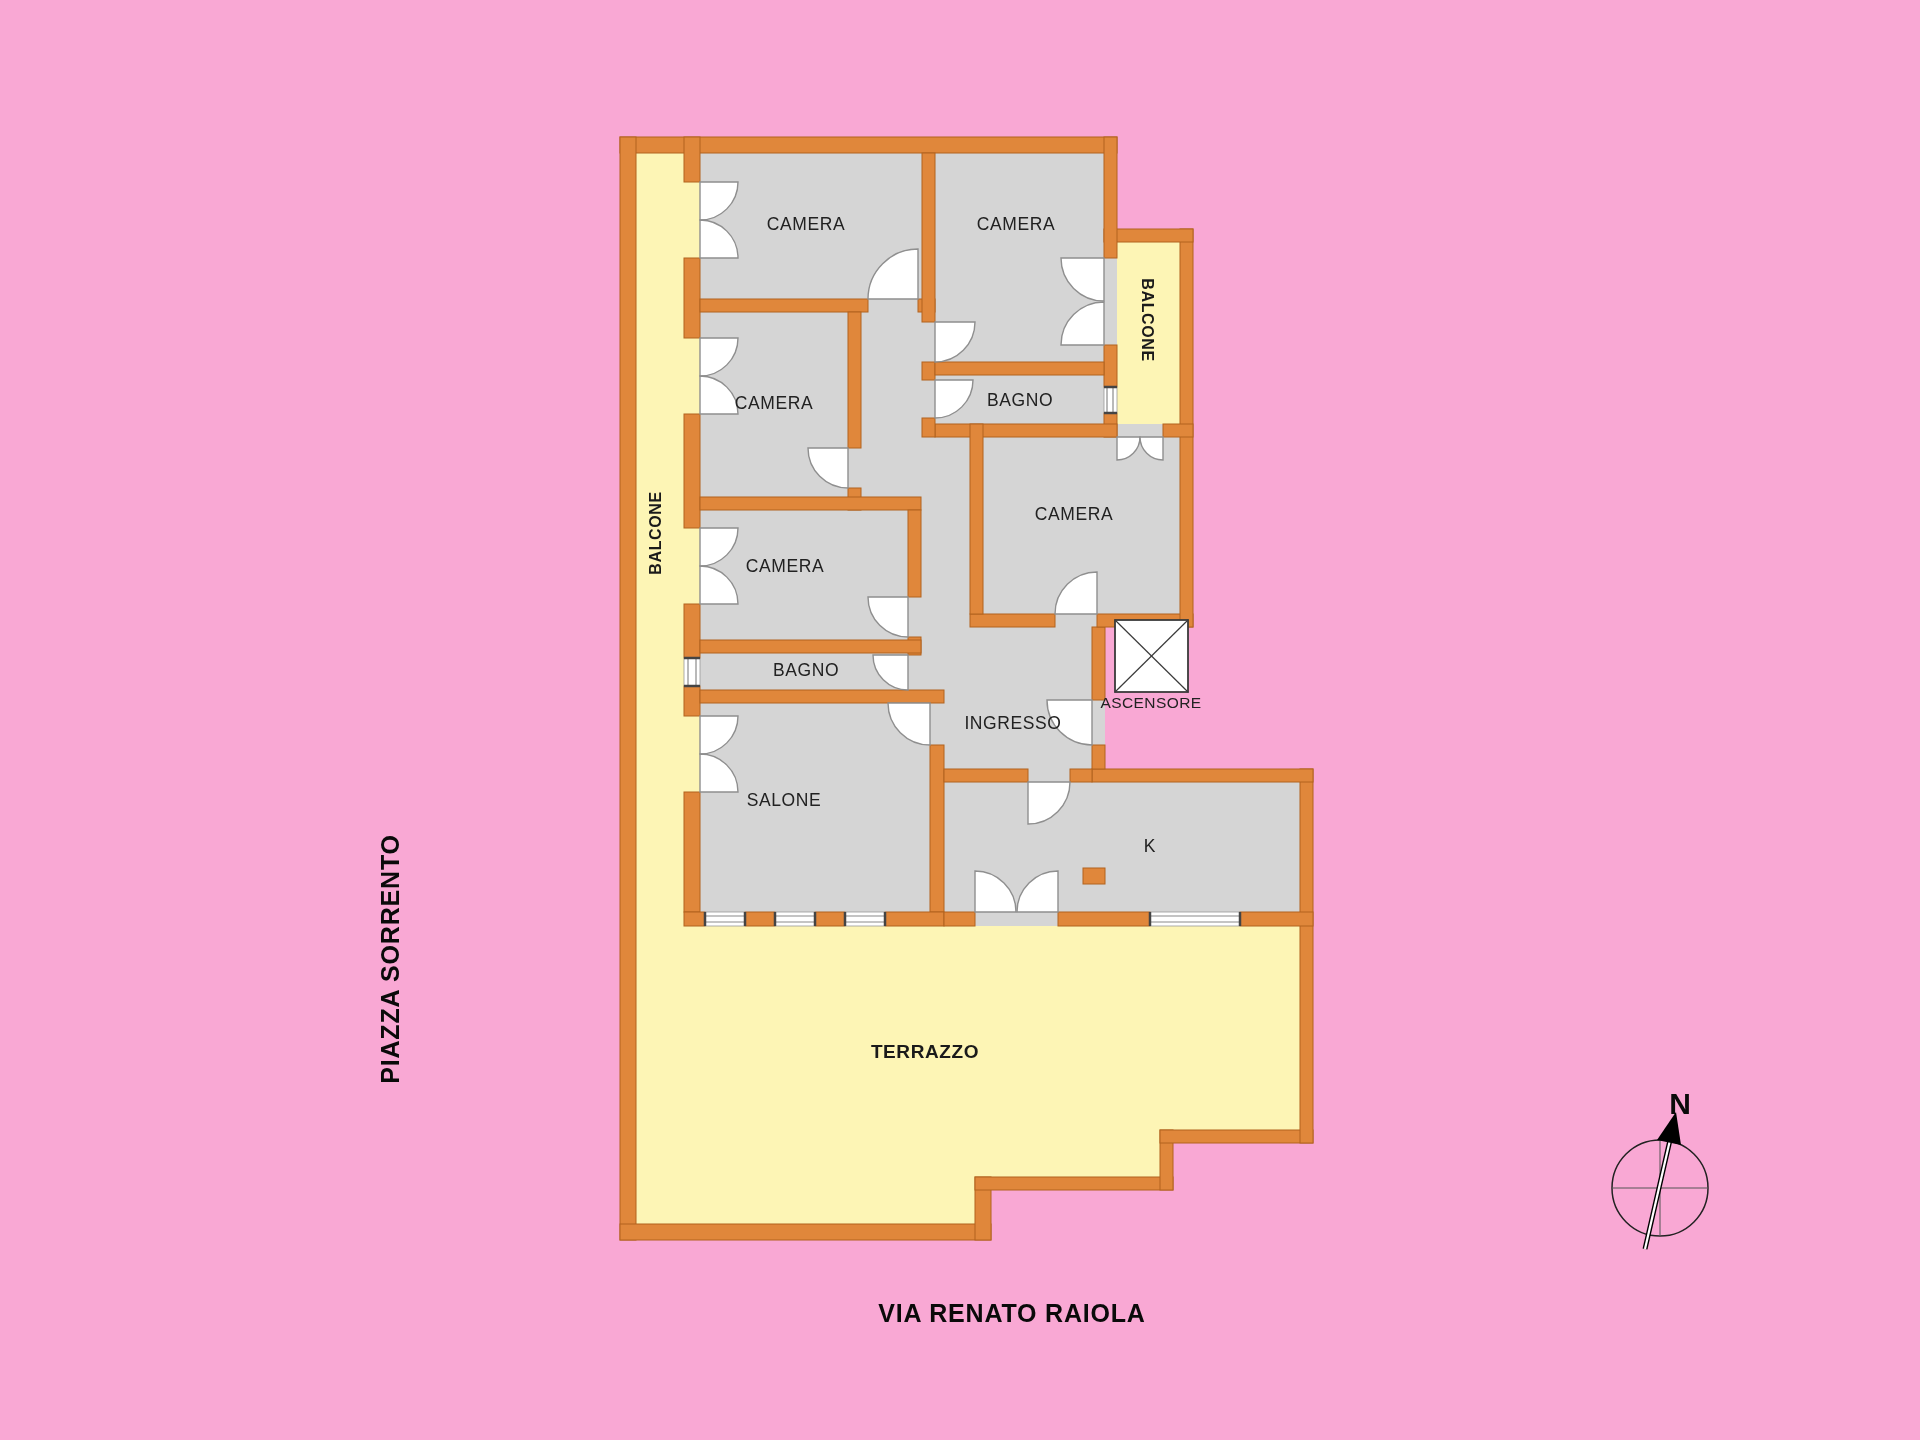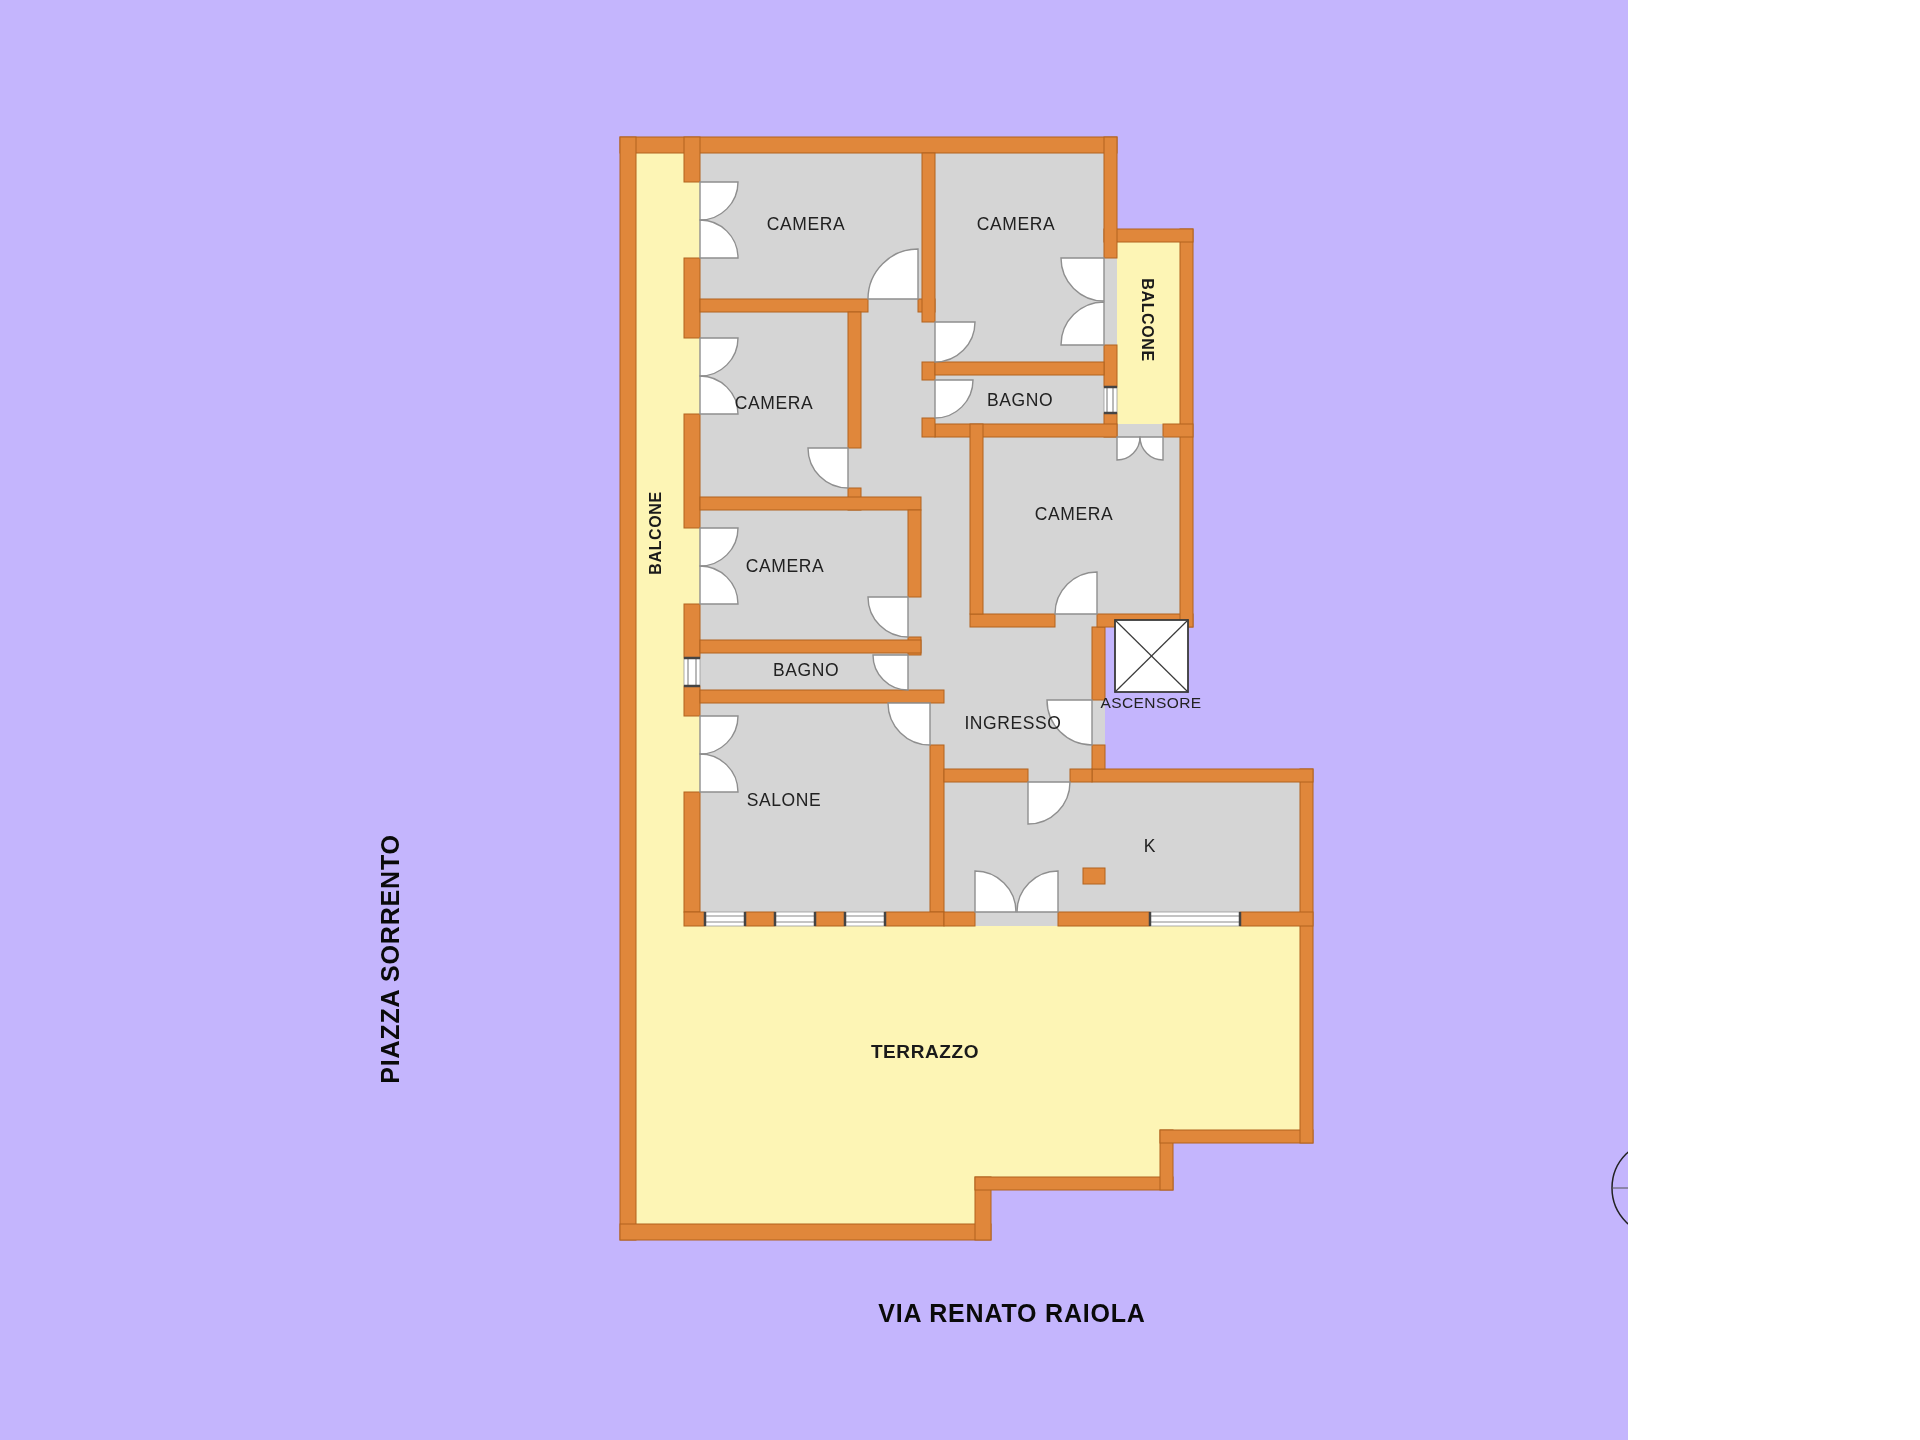--- a/index.html
+++ b/index.html
@@ -1,16 +1,16 @@
 <!DOCTYPE html>
 <html><head>
 <meta charset="utf-8">
 <style>
   html,body{margin:0;padding:0;background:#ffffff;}
-  .canvas{position:relative;width:1628px;height:1440px;background:#c4b5fd;overflow:hidden;
+  .canvas{position:relative;width:1920px;height:1440px;background:#f9a8d4;overflow:hidden;
           font-family:"Liberation Sans", sans-serif;}
   svg{position:absolute;left:0;top:0;}
   .wall{fill:#E0873B;stroke:#B2631F;stroke-width:1;}
   .room{fill:#D5D5D5;}
   .yellow{fill:#FDF5B5;}
   .door{fill:#FFFFFF;stroke:#8F8F8F;stroke-width:1.4;}
   .win{fill:#FFFFFF;stroke:#9A9A9A;stroke-width:0.8;}
   .winline{stroke:#8A8A8A;stroke-width:1.2;}
   .wincap{stroke:#444444;stroke-width:2.5;}
   .lbl{font-family:"Liberation Sans",sans-serif;font-size:17.5px;fill:#222222;letter-spacing:0.6px;text-anchor:middle;}

